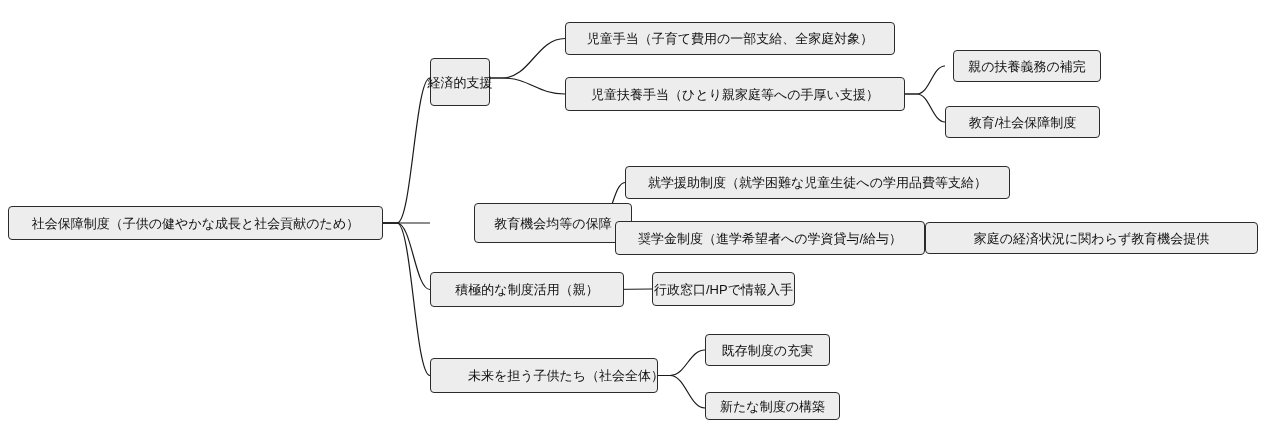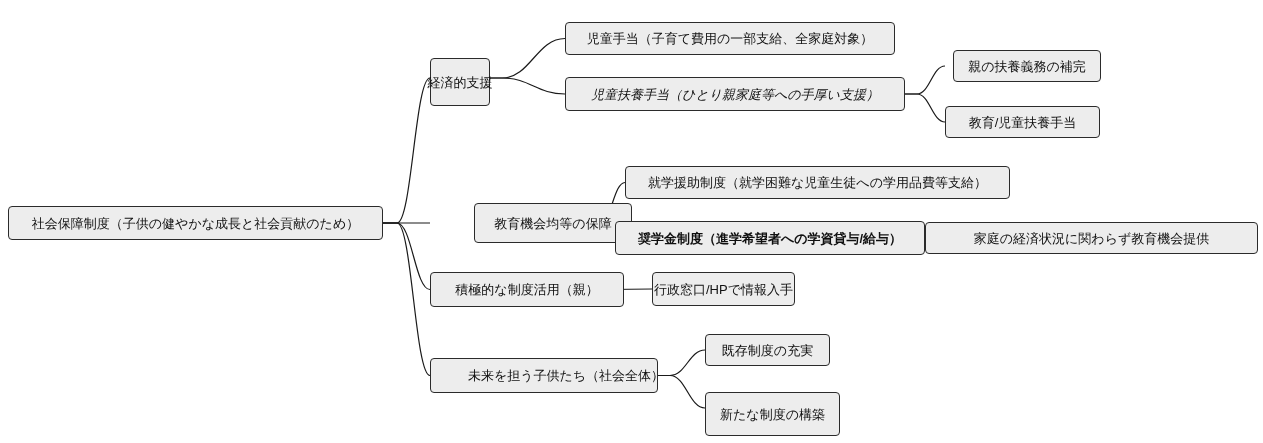--- a/index.html
+++ b/index.html
@@ -43,40 +43,40 @@
     </div>
     <div class="node" style="left: 430px; top: 272px; width: 194px; height: 35px;">
       <span>積極的な制度活用（親）</span>
     </div>
     <div class="node" style="left: 430px; top: 358px; width: 228px; height: 35px; padding-left: 44px;">
       <span>未来を担う子供たち（社会全体）</span>
     </div>
     <div class="node" style="left: 565px; top: 22px; width: 330px; height: 33px;">
       <span>児童手当（子育て費用の一部支給、全家庭対象）</span>
     </div>
-    <div class="node" style="left: 565px; top: 77px; width: 340px; height: 34px; font-style: italic;">
+    <div class="node" style="left: 565px; top: 77px; width: 340px; height: 34px;">
       <span>児童扶養手当（ひとり親家庭等への手厚い支援）</span>
     </div>
     <div class="node" style="left: 945px; top: 50px; width: 148px; height: 32px; margin-left: 8px;">
       <span>親の扶養義務の補完</span>
     </div>
     <div class="node" style="left: 945px; top: 106px; width: 155px; height: 32px;">
-      <span>教育/児童扶養手当</span>
+      <span>教育/社会保障制度</span>
     </div>
     <div class="node" style="left: 625px; top: 166px; width: 385px; height: 33px;">
       <span>就学援助制度（就学困難な児童生徒への学用品費等支給）</span>
     </div>
-    <div class="node" style="left: 615px; top: 221px; width: 310px; height: 34px; font-weight: bold;">
+    <div class="node" style="left: 615px; top: 221px; width: 310px; height: 34px;">
       <span>奨学金制度（進学希望者への学資貸与/給与）</span>
     </div>
     <div class="node" style="left: 925px; top: 222px; width: 333px; height: 32px;">
       <span>家庭の経済状況に関わらず教育機会提供</span>
     </div>
     <div class="node" style="left: 652px; top: 272px; width: 143px; height: 34px;">
       <span>行政窓口/HPで情報入手</span>
     </div>
     <div class="node" style="left: 705px; top: 334px; width: 125px; height: 32px;">
       <span>既存制度の充実</span>
     </div>
-    <div class="node" style="left: 705px; top: 392px; width: 135px; height: 44px;">
+    <div class="node" style="left: 705px; top: 392px; width: 135px; height: 28px;">
       <span>新たな制度の構築</span>
     </div>
   </div>
 
 </body></html>

